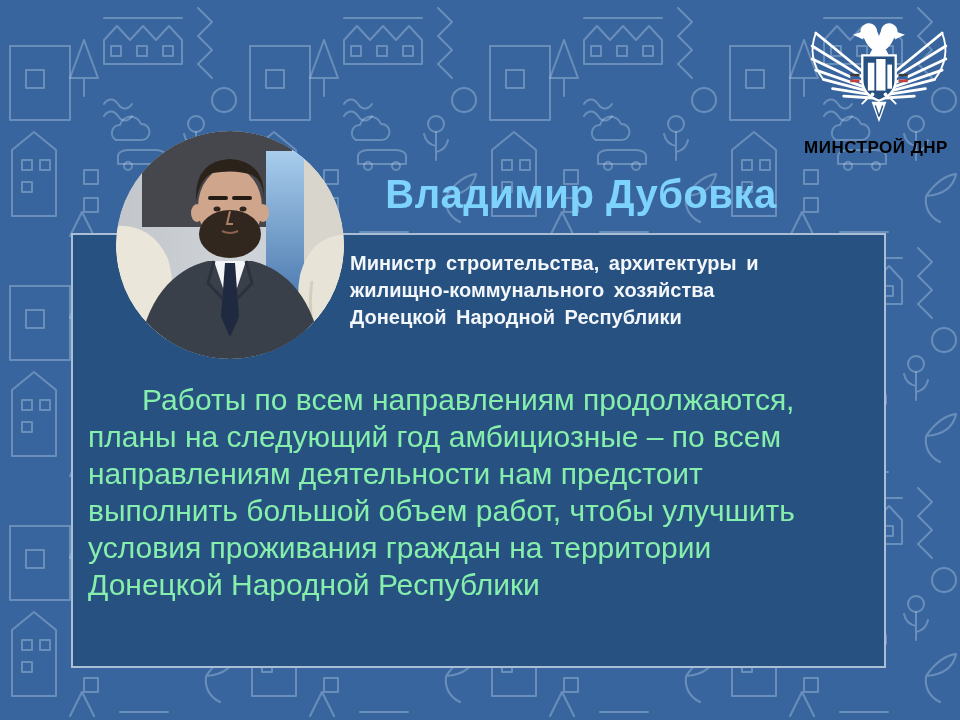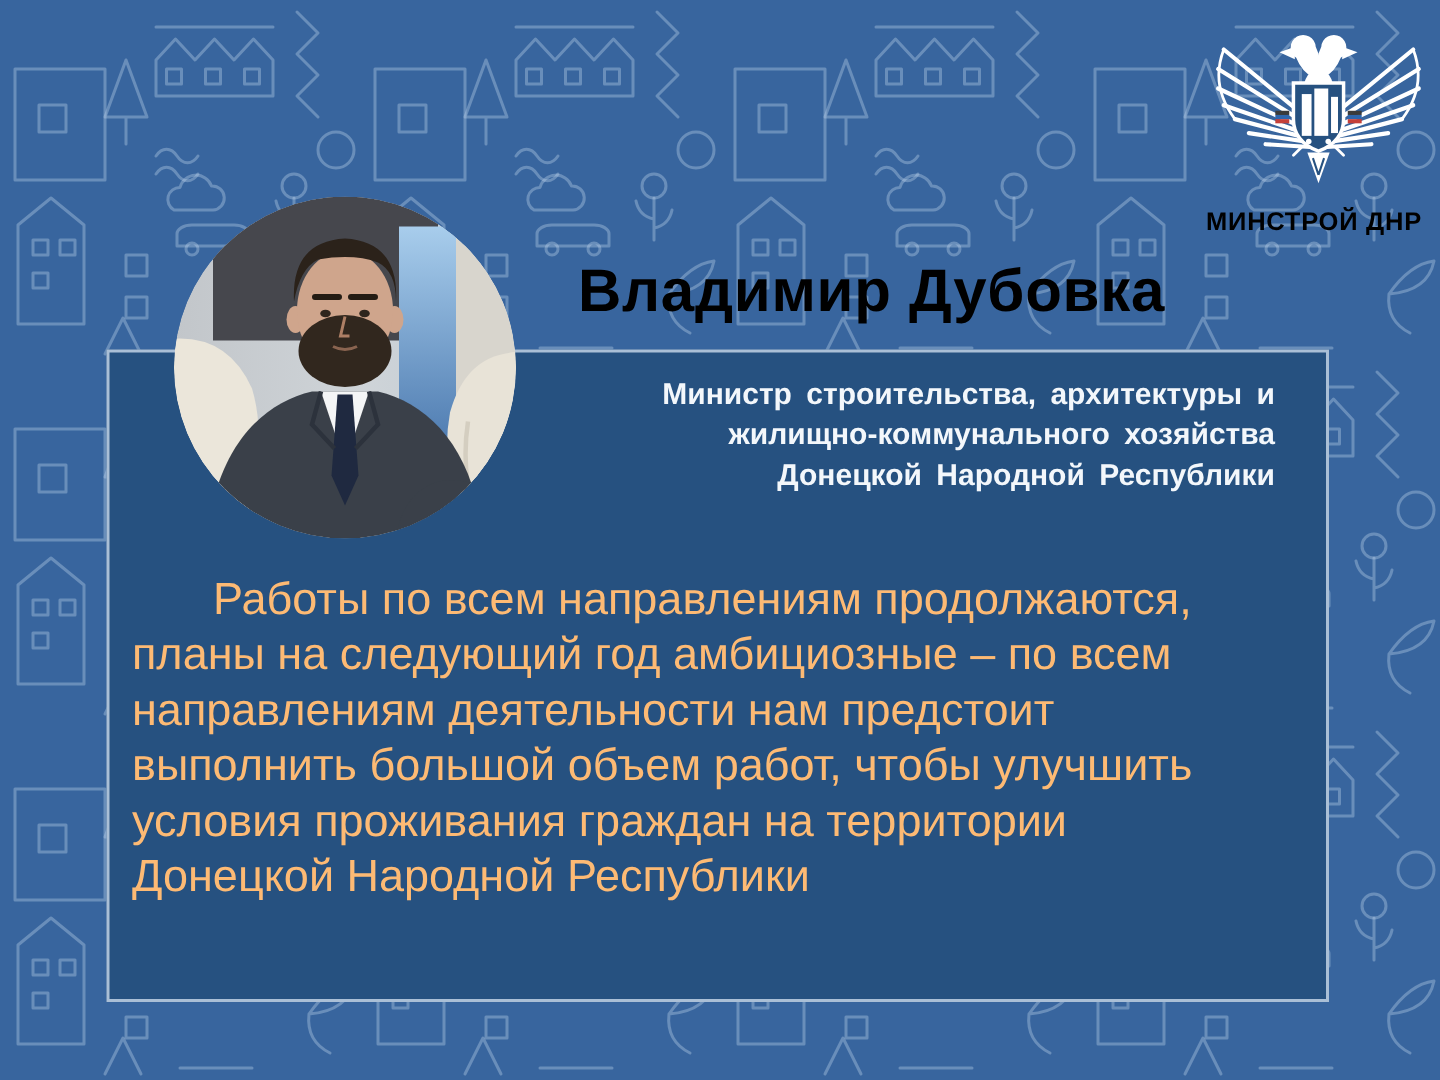--- a/index.html
+++ b/index.html
@@ -14,35 +14,35 @@
   .bg-pattern{position:absolute;left:0;top:0;width:960px;height:720px;}
   .panel{
     position:absolute;left:71px;top:233px;width:815px;height:435px;
     box-sizing:border-box;
     background:#265180;
     border:2px solid rgba(222,234,246,.72);
   }
   .person-name{
     position:absolute;left:300px;top:172px;width:562px;
     text-align:center;
-    font-size:40px;font-weight:700;color:#000000;
+    font-size:40px;font-weight:700;color:#7dd3fc;
     line-height:44px;
     letter-spacing:.5px;
   }
   .person-position{
     position:absolute;left:350px;top:250px;width:500px;
-    text-align:right;
+    text-align:left;
     font-size:20px;font-weight:700;color:#f3f7fb;
     line-height:27px;
     word-spacing:4px;
     white-space:pre-line;
   }
   .quote-text{
     position:absolute;left:88px;top:381px;width:798px;
-    font-size:30px;font-weight:400;color:#fdba74;
+    font-size:30px;font-weight:400;color:#86efac;
     line-height:37px;
     text-indent:54px;
     white-space:pre-line;
   }
   .avatar{
     position:absolute;left:116px;top:131px;width:228px;height:228px;
     border-radius:50%;
     overflow:hidden;
   }
   .avatar svg{display:block;width:228px;height:228px;}

